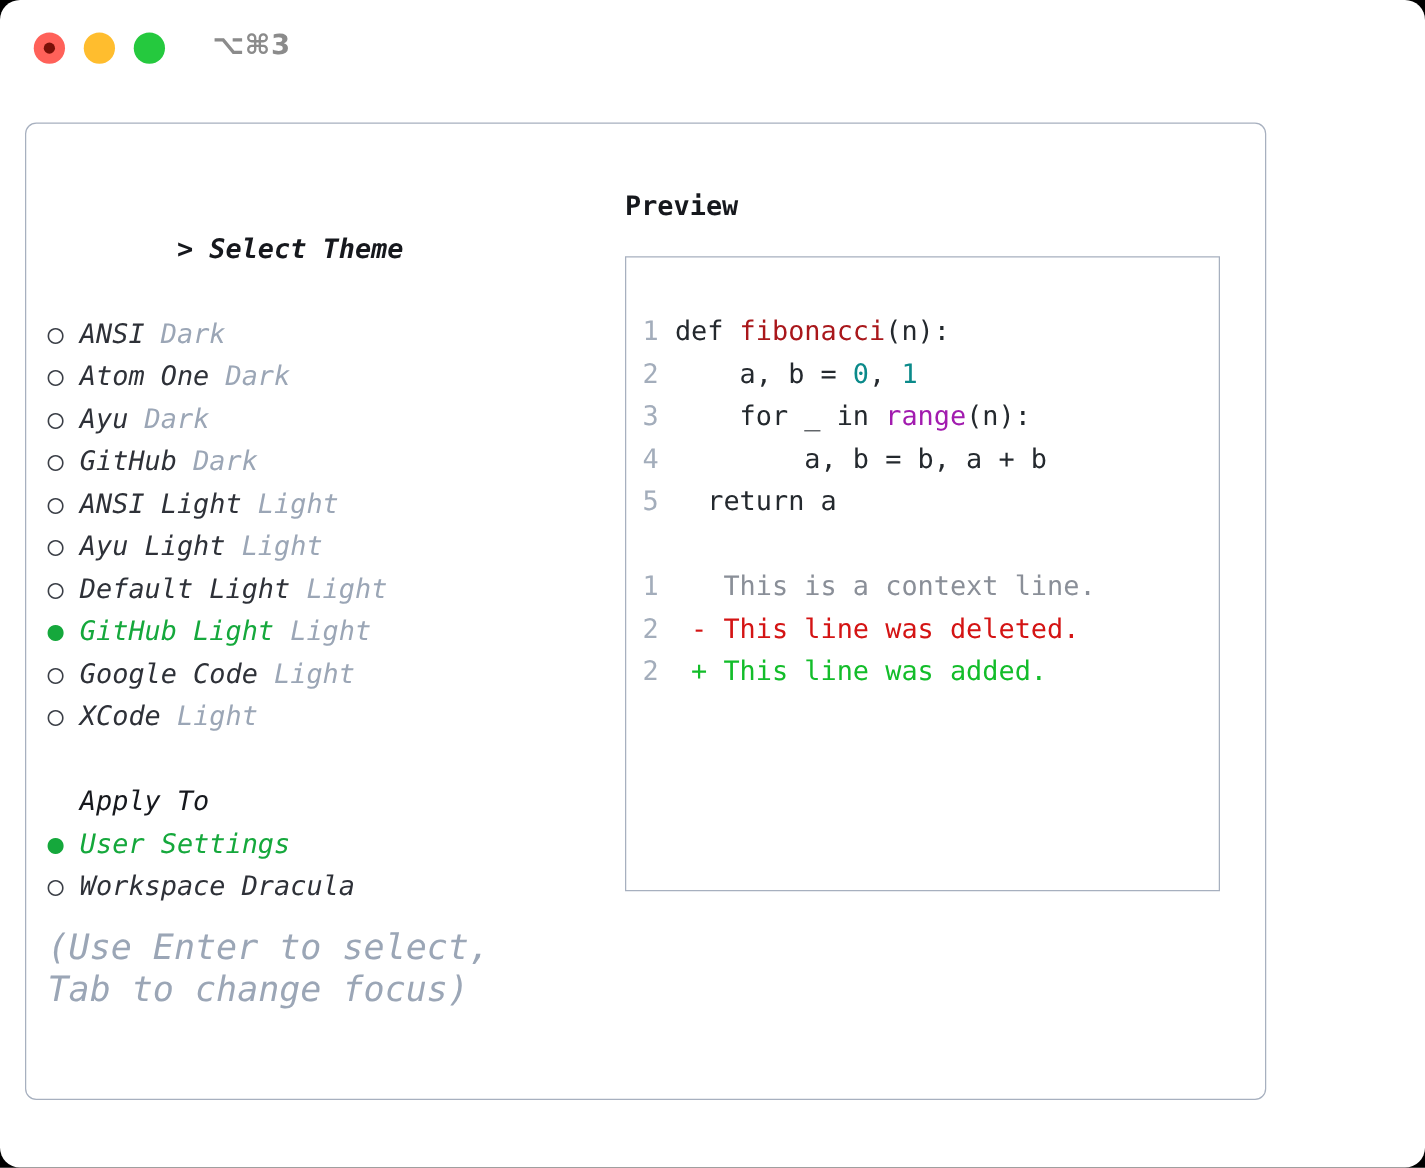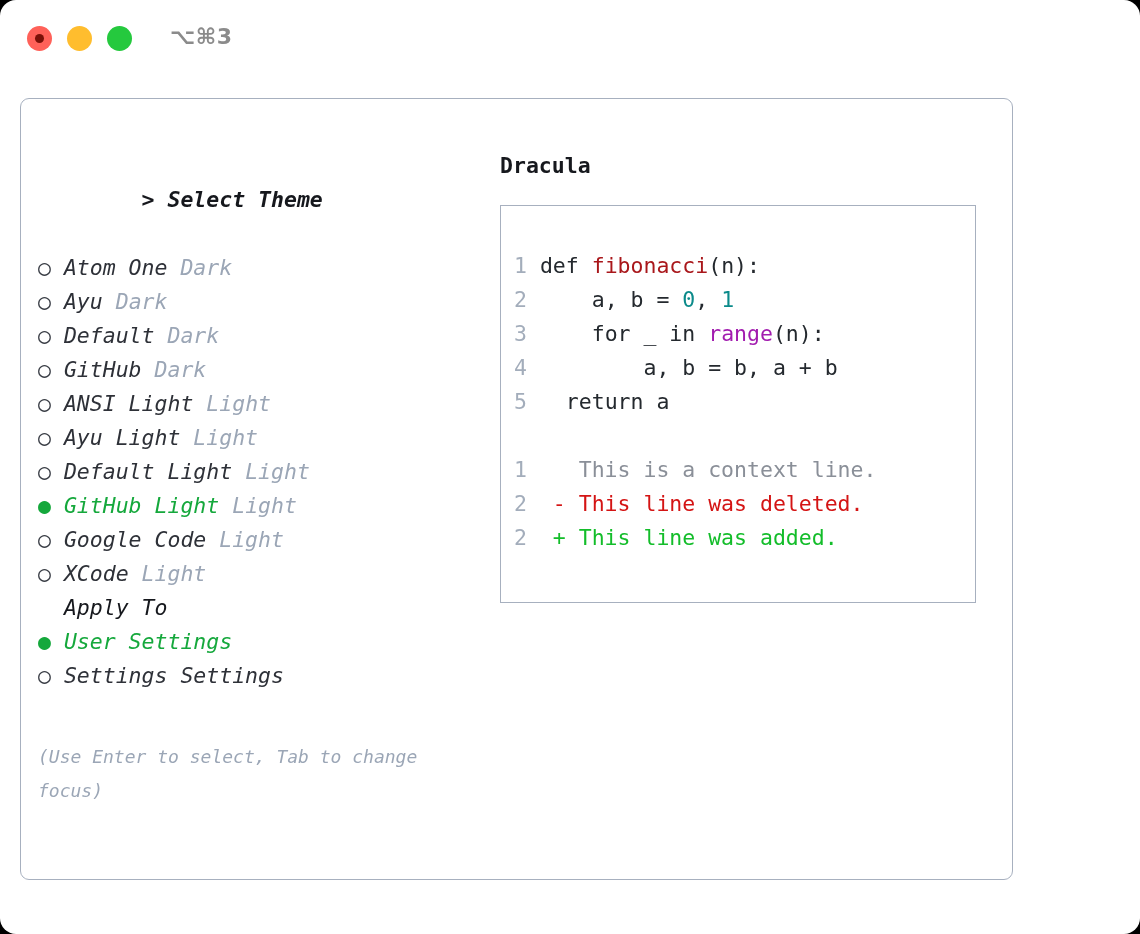--- a/index.html
+++ b/index.html
@@ -98,24 +98,25 @@
   .marker.sel { color: #15a83c; }
   .variant { color: #9ba6b6; }
   .sel-text { color: #15a83c; }
   .plain { color: #2e3138; }
 
   #apply-header {
     font-size: 21.5px;
     line-height: 34px;
     white-space: pre;
     color: #16181d;
+    margin-top: 34px;
   }
   #hint {
-    margin-top: 47px;
-    font-size: 18px;
+    margin-top: 14px;
+    font-size: 28px;
     line-height: 34px;
     color: #9ba6b6;
     width: 410px;
   }
 
   
   #right-col {
     position: absolute;
     left: 479px;
     top: 50px;
@@ -124,21 +125,21 @@
   #preview-title {
     font-size: 21.5px;
     line-height: 34px;
     font-weight: bold;
     color: #16181d;
     white-space: pre;
   }
   #preview-box {
     margin-top: 22px;
     width: 476px;
-    height: 398px;
+    height: 508px;
     border: 1.6px solid #a7b0bf;
     box-sizing: border-box;
     background: #ffffff;
     position: relative;
     padding-left: 24px;
   }
   #code {
     position: absolute;
     left: 13px;
     top: 43px;
@@ -177,42 +178,42 @@
 
   <div id="panel">
 
     <div id="left-col">
 
       <div class="line hdr">
         <span>&gt; </span><span>Select Theme</span>
       </div>
 
       <div id="theme-list">
+          <div class="line"><span class="marker">○ </span><span class="plain">ANSI</span><span> </span><span class="variant">Dark</span></div>
           <div class="line"><span class="marker">○ </span><span class="plain">Atom One</span><span> </span><span class="variant">Dark</span></div>
           <div class="line"><span class="marker">○ </span><span class="plain">Ayu</span><span> </span><span class="variant">Dark</span></div>
-          <div class="line"><span class="marker">○ </span><span class="plain">Default</span><span> </span><span class="variant">Dark</span></div>
           <div class="line"><span class="marker">○ </span><span class="plain">GitHub</span><span> </span><span class="variant">Dark</span></div>
           <div class="line"><span class="marker">○ </span><span class="plain">ANSI Light</span><span> </span><span class="variant">Light</span></div>
           <div class="line"><span class="marker">○ </span><span class="plain">Ayu Light</span><span> </span><span class="variant">Light</span></div>
           <div class="line"><span class="marker">○ </span><span class="plain">Default Light</span><span> </span><span class="variant">Light</span></div>
           <div class="line"><span class="marker sel">● </span><span class="sel-text">GitHub Light</span><span> </span><span class="variant">Light</span></div>
           <div class="line"><span class="marker">○ </span><span class="plain">Google Code</span><span> </span><span class="variant">Light</span></div>
           <div class="line"><span class="marker">○ </span><span class="plain">XCode</span><span> </span><span class="variant">Light</span></div>
         </div>
 
       <div id="apply-header">  Apply To</div>
       <div id="apply-list">
           <div class="line"><span class="marker sel">● </span><span class="sel-text">User Settings</span></div>
-          <div class="line"><span class="marker">○ </span><span class="plain">Settings Settings</span></div>
+          <div class="line"><span class="marker">○ </span><span class="plain">Workspace Dracula</span></div>
         </div>
 
       <div id="hint">(Use Enter to select, Tab to change focus)</div>
     </div>
 
     <div id="right-col">
-      <div id="preview-title">Dracula</div>
+      <div id="preview-title">Preview</div>
       <div id="preview-box">
         <div id="code"><div><span class="lnum">1</span><span> </span><span class="t-kw">def </span><span class="t-fn">fibonacci</span><span class="t-plain">(n):</span></div><div><span class="lnum">2</span><span> </span><span class="t-plain">    a, b = </span><span class="t-num">0</span><span class="t-plain">, </span><span class="t-num">1</span></div><div><span class="lnum">3</span><span> </span><span class="t-plain">    for _ in </span><span class="t-call">range</span><span class="t-plain">(n):</span></div><div><span class="lnum">4</span><span> </span><span class="t-plain">        a, b = b, a + b</span></div><div><span class="lnum">5</span><span> </span><span class="t-plain">  return a</span></div><div class="blank-row"></div><div><span class="lnum">1</span><span>  </span><span class="d-ctx">  </span><span class="d-ctx">This is a context line.</span></div><div><span class="lnum">2</span><span>  </span><span class="d-del">- </span><span class="d-del">This line was deleted.</span></div><div><span class="lnum">2</span><span>  </span><span class="d-add">+ </span><span class="d-add">This line was added.</span></div></div>
       </div>
     </div>
 
   </div>
 </div>
 
 </body></html>

